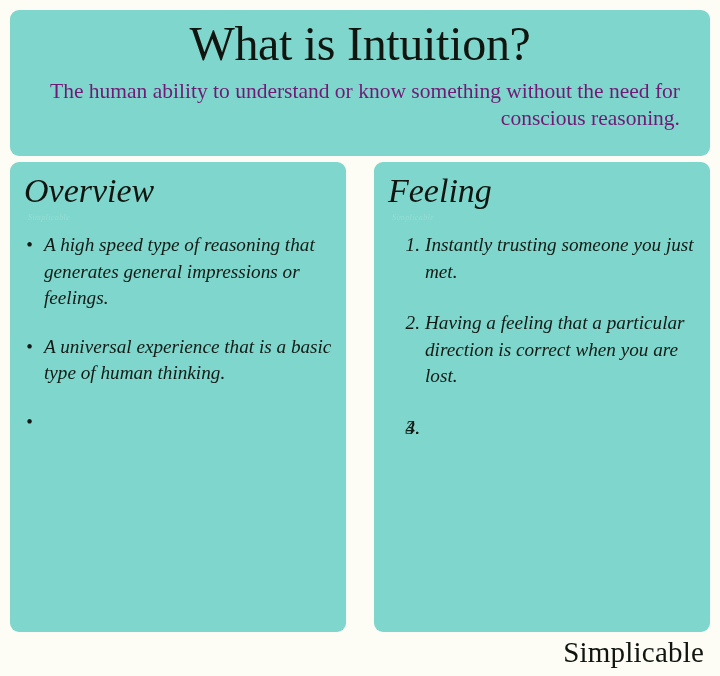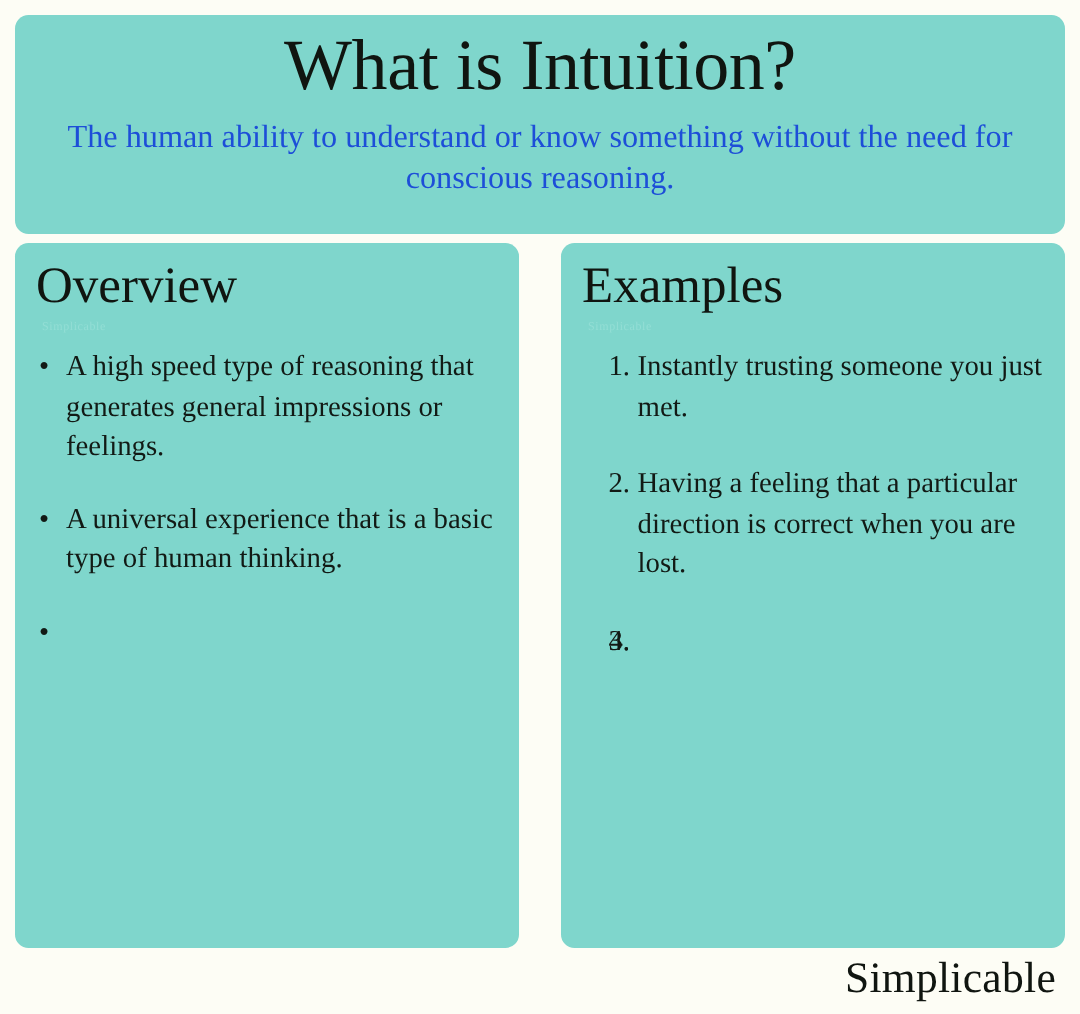--- a/index.html
+++ b/index.html
@@ -42,21 +42,22 @@
     font-weight: 400;
     letter-spacing: -0.3px;
     color: #101510;
   }
   .subtitle {
     margin: 6px auto 0 auto;
     width: 640px;
     font-size: 21.5px;
     line-height: 27px;
     font-weight: 400;
-    color: #1d4ed8;
+    color: #701a75;
+    text-align: right;
   }
 
   
   .columns {
     position: absolute;
     left: 10px;
     top: 162px;
     width: 700px;
     height: 470px;
     display: flex;
@@ -64,20 +65,21 @@
   }
   .panel {
     position: relative;
     width: 336px;
     height: 470px;
     background: #7fd6cc;
     border-radius: 9px;
     box-sizing: border-box;
     padding: 8px 12px 10px 14px;
     overflow: hidden;
+    font-style: italic;
   }
   .panel-heading {
     margin: 0;
     font-size: 34px;
     line-height: 42px;
     font-weight: 400;
     color: #101510;
   }
   .watermark {
     display: block;
@@ -168,21 +170,21 @@
           <span class="marker">•</span>
           <span>A universal experience that is a basic type of human thinking.</span>
         </li>
         <li>
           <span class="marker">•</span>
         </li>
       </ul>
     </div>
 
     <div class="panel">
-      <h2 class="panel-heading">Examples</h2>
+      <h2 class="panel-heading">Feeling</h2>
       <span class="watermark">Simplicable</span>
       <ol class="items">
         <li>
           <span class="marker">1.</span>
           <span>Instantly trusting someone you just met.</span>
         </li>
         <li>
           <span class="marker">2.</span>
           <span>Having a feeling that a particular direction is correct when you are lost.</span>
         </li>

